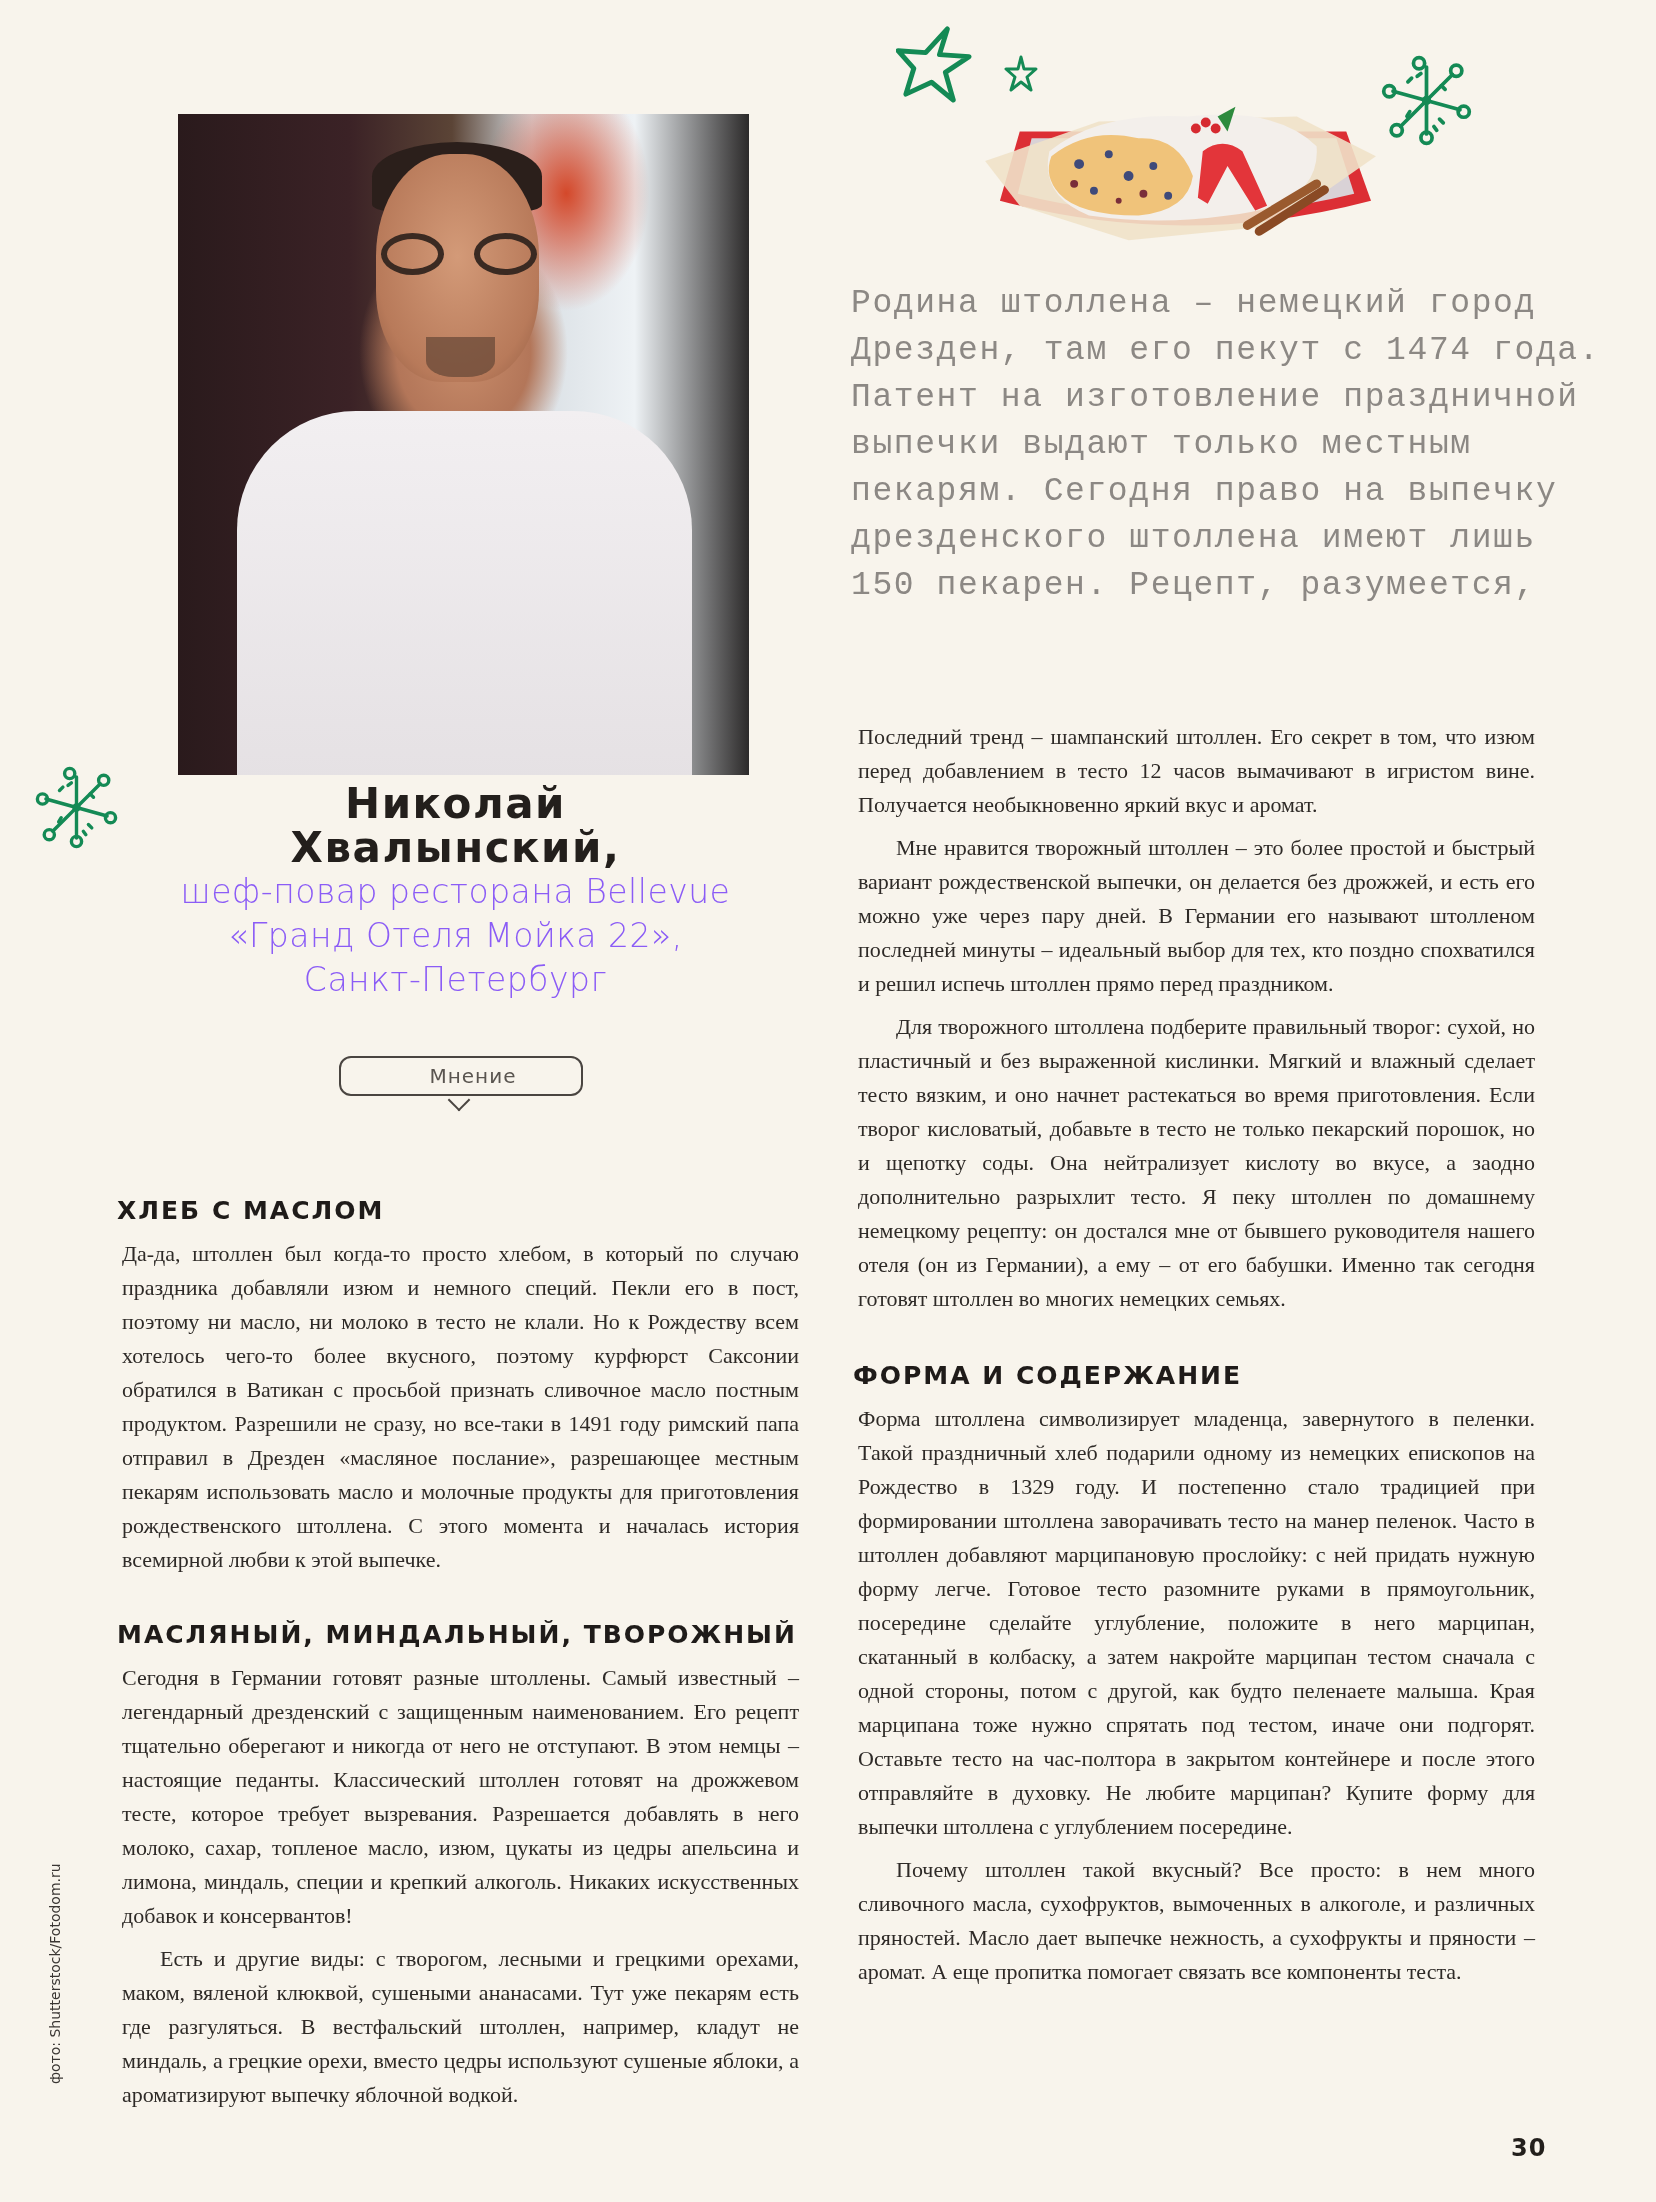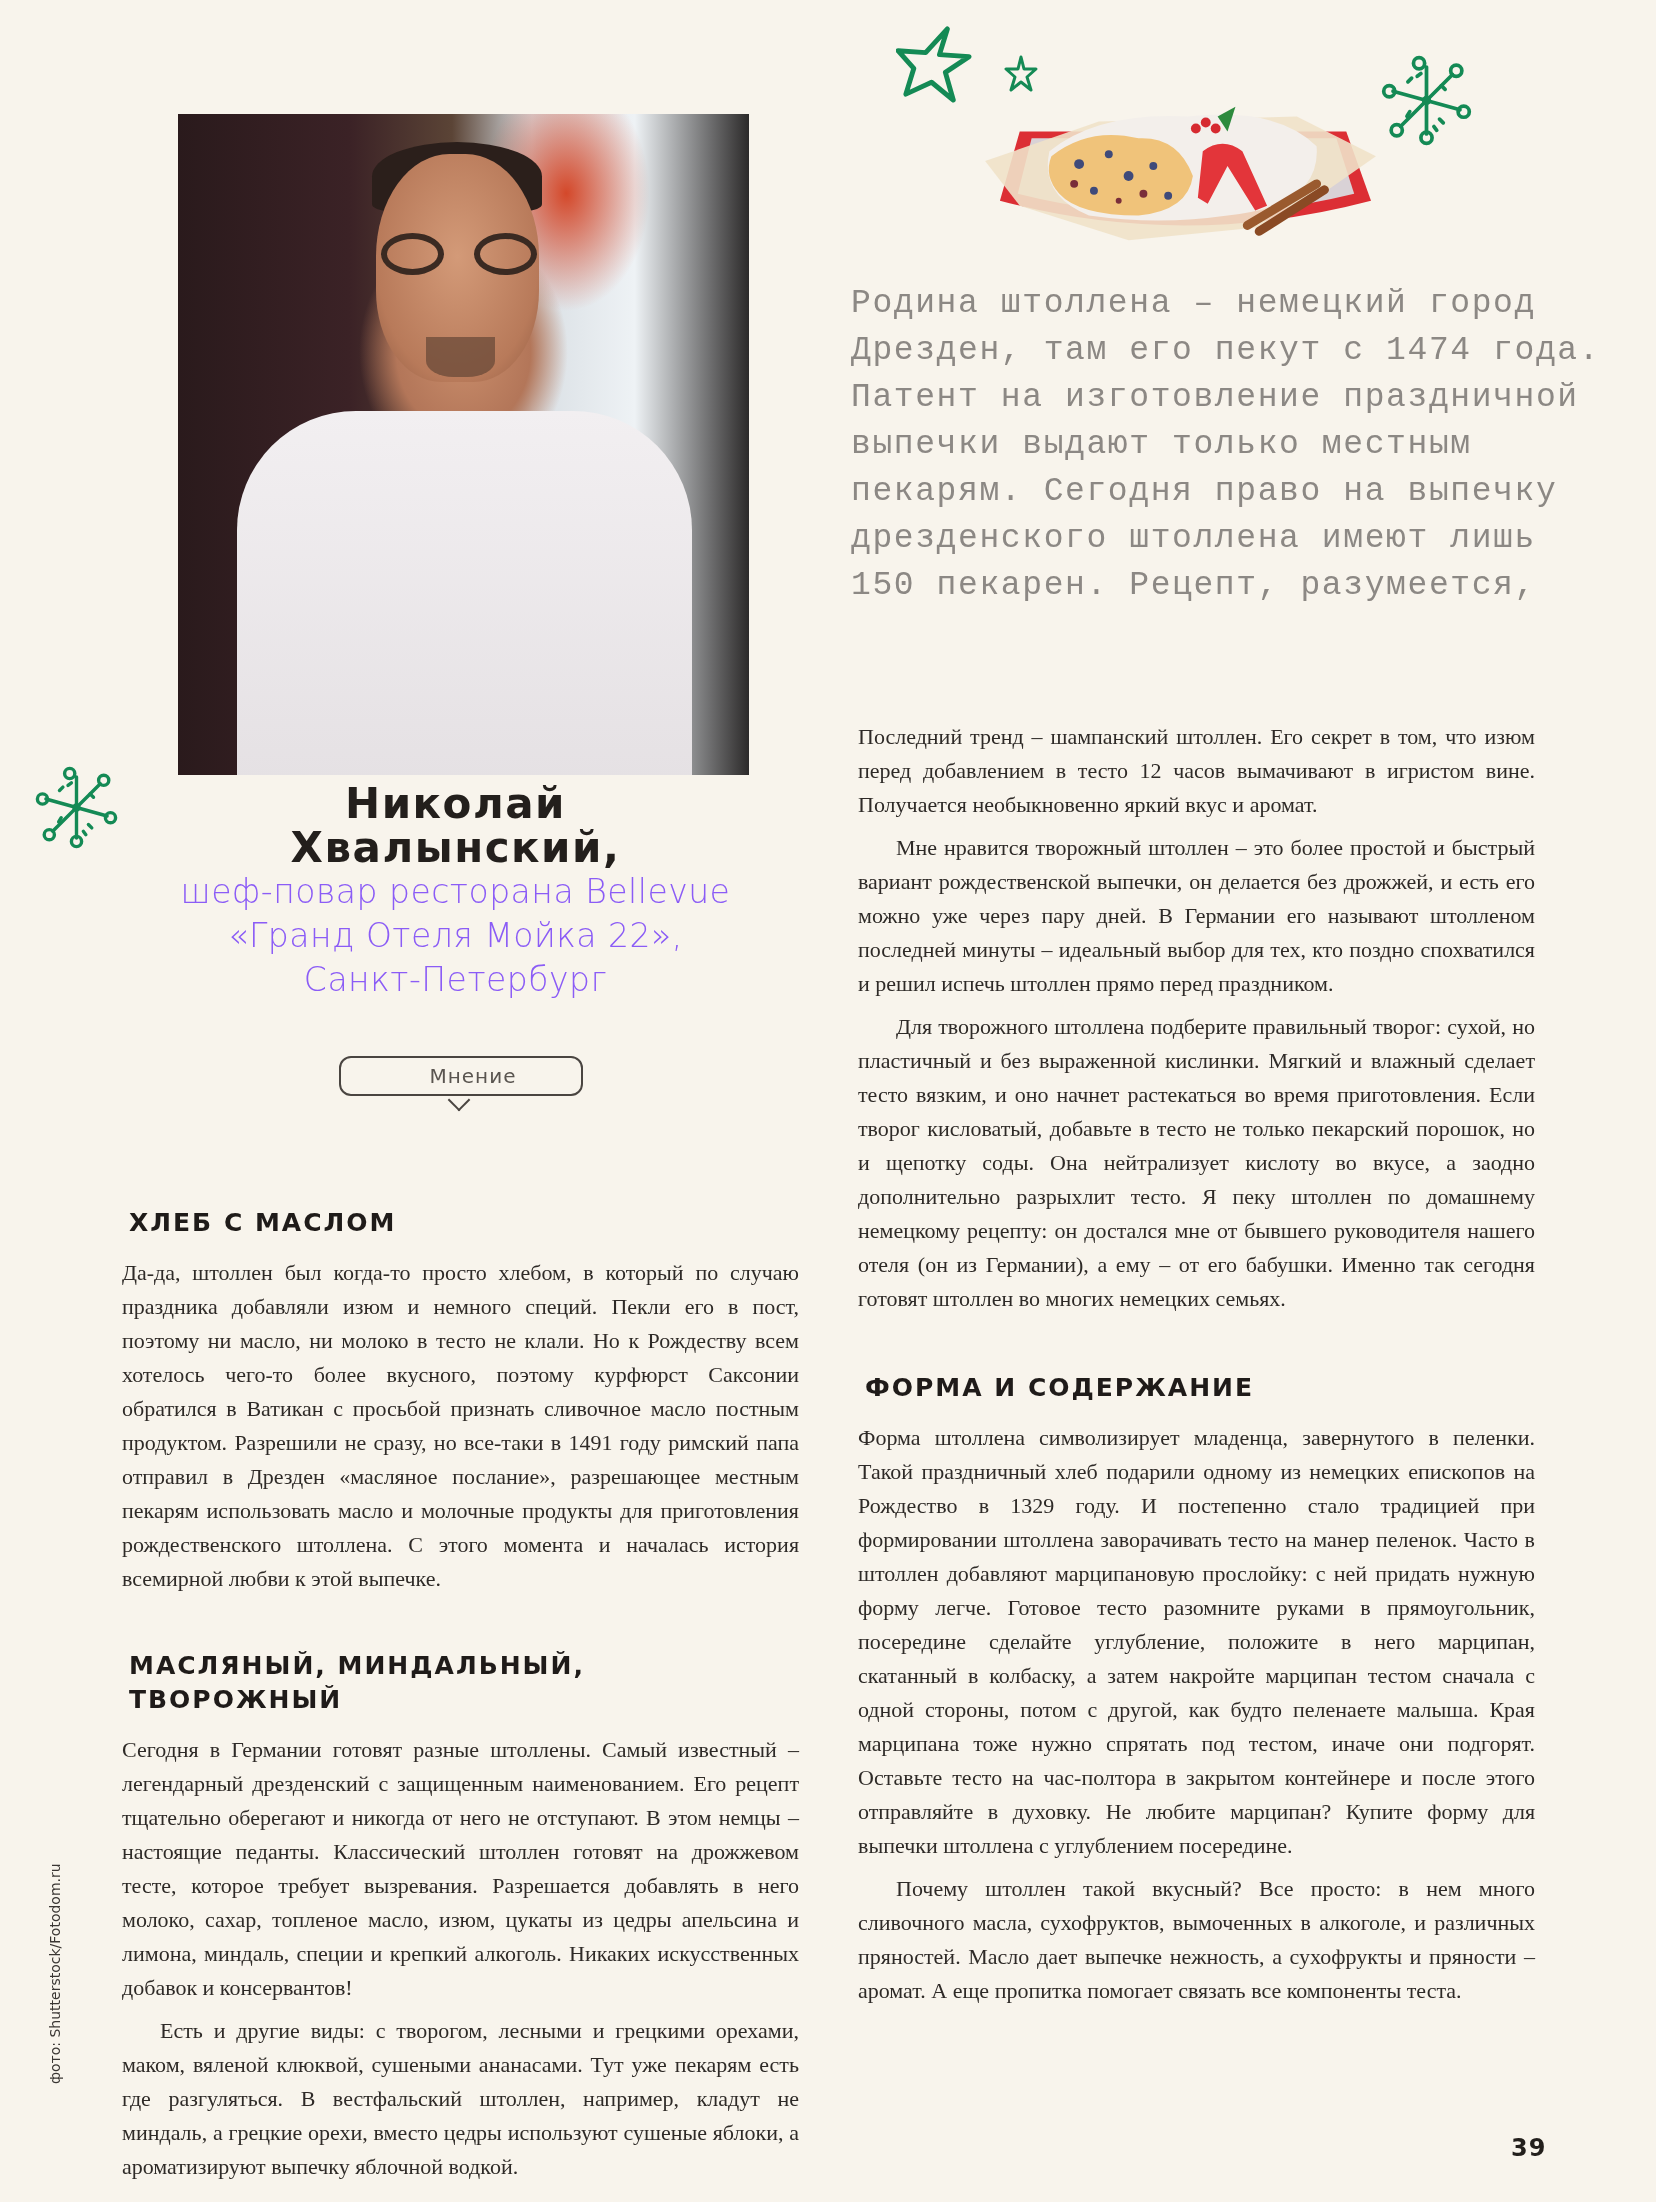--- a/index.html
+++ b/index.html
@@ -91,21 +91,21 @@
     background: #f8f4ec; transform: rotate(45deg);
   }
 
   
   .col { font-size: 22px; line-height: 34px; color: #2e2a27; }
   .col p { margin: 9px; text-align: justify; text-align-last: left; }
   .col p.indent { text-indent: 38px; }
   .heading {
     font-family: "DejaVu Sans", "Liberation Sans", sans-serif; font-weight: bold;
     font-size: 25px; line-height: 34px; color: #1f1b19; letter-spacing: 2px;
-    margin: 16px;
+    margin: 4px;
   }
   .left-col { left: 113px; top: 1190px; width: 695px; }
   .right-col { left: 849px; top: 711px; width: 695px; }
 
   .credit {
     left: 47px; top: 2084px; transform-origin: 0 0; transform: rotate(-90deg);
     font-family: "DejaVu Sans", "Liberation Sans", sans-serif; font-size: 14px;
     color: #3a3633; white-space: nowrap; letter-spacing: 0;
   }
   .pagenum {
@@ -225,14 +225,14 @@
   <p>Последний тренд – шампанский штоллен. Его секрет в том, что изюм перед добавлением в тесто 12 часов вымачивают в игристом вине. Получается необыкновенно яркий вкус и аромат.</p>
   <p class="indent">Мне нравится творожный штоллен – это более простой и быстрый вариант рождественской выпечки, он делается без дрожжей, и есть его можно уже через пару дней. В Германии его называют штолленом последней минуты – идеальный выбор для тех, кто поздно спохватился и решил испечь штоллен прямо перед праздником.</p>
   <p class="indent">Для творожного штоллена подберите правильный творог: сухой, но пластичный и без выраженной кислинки. Мягкий и влажный сделает тесто вязким, и оно начнет растекаться во время приготовления. Если творог кисловатый, добавьте в тесто не только пекарский порошок, но и щепотку соды. Она нейтрализует кислоту во вкусе, а заодно дополнительно разрыхлит тесто. Я пеку штоллен по домашнему немецкому рецепту: он достался мне от бывшего руководителя нашего отеля (он из Германии), а ему – от его бабушки. Именно так сегодня готовят штоллен во многих немецких семьях.</p>
   <div style="height:30px"></div>
   <h3 class="heading">ФОРМА И СОДЕРЖАНИЕ</h3>
   <p>Форма штоллена символизирует младенца, завернутого в пеленки. Такой праздничный хлеб подарили одному из немецких епископов на Рождество в 1329 году. И постепенно стало традицией при формировании штоллена заворачивать тесто на манер пеленок. Часто в штоллен добавляют марципановую прослойку: с ней придать нужную форму легче. Готовое тесто разомните руками в прямоугольник, посередине сделайте углубление, положите в него марципан, скатанный в колбаску, а затем накройте марципан тестом сначала с одной стороны, потом с другой, как будто пеленаете малыша. Края марципана тоже нужно спрятать под тестом, иначе они подгорят. Оставьте тесто на час-полтора в закрытом контейнере и после этого отправляйте в духовку. Не любите марципан? Купите форму для выпечки штоллена с углублением посередине.</p>
   <p class="indent">Почему штоллен такой вкусный? Все просто: в нем много сливочного масла, сухофруктов, вымоченных в алкоголе, и различных пряностей. Масло дает выпечке нежность, а сухофрукты и пряности – аромат. А еще пропитка помогает связать все компоненты теста.</p>
 </div>
 
 <div class="abs credit">фото: Shutterstock/Fotodom.ru</div>
-<div class="abs pagenum">39</div>
+<div class="abs pagenum">30</div>
 
 
 </body></html>

